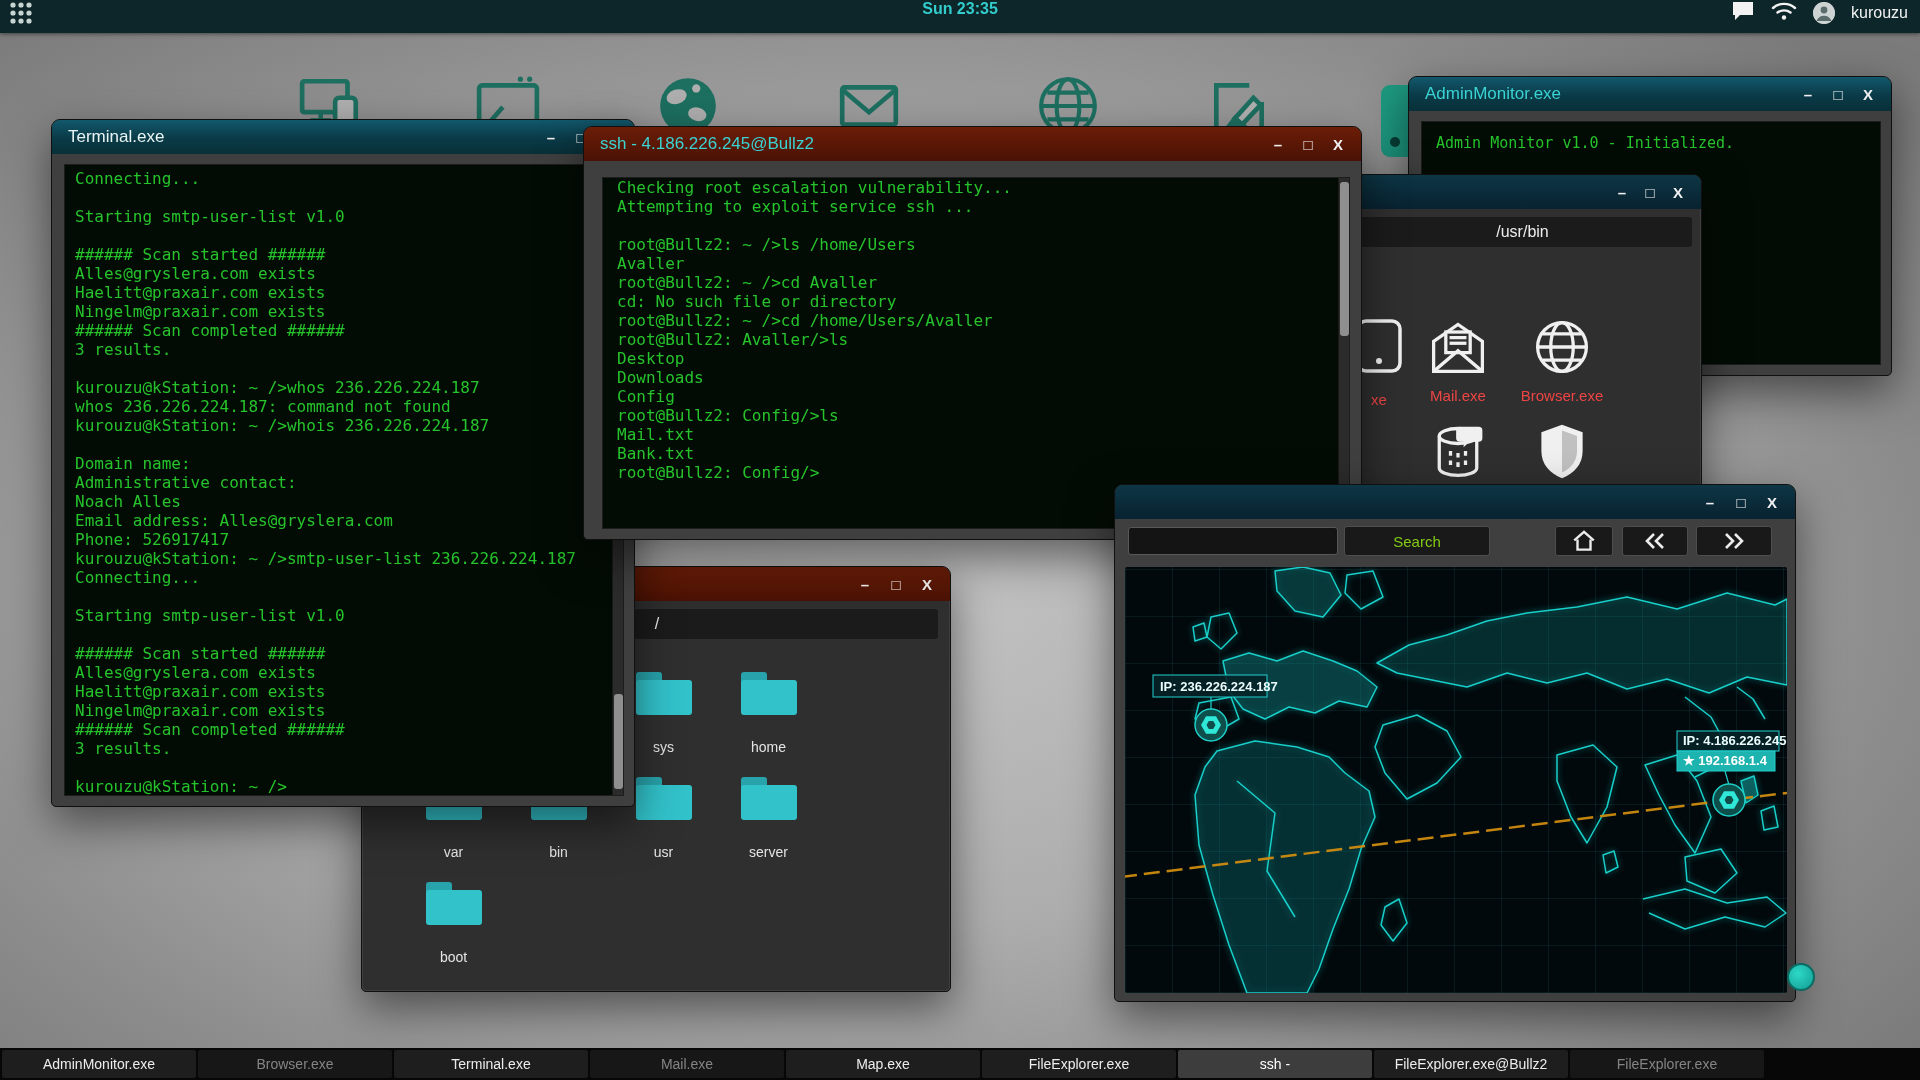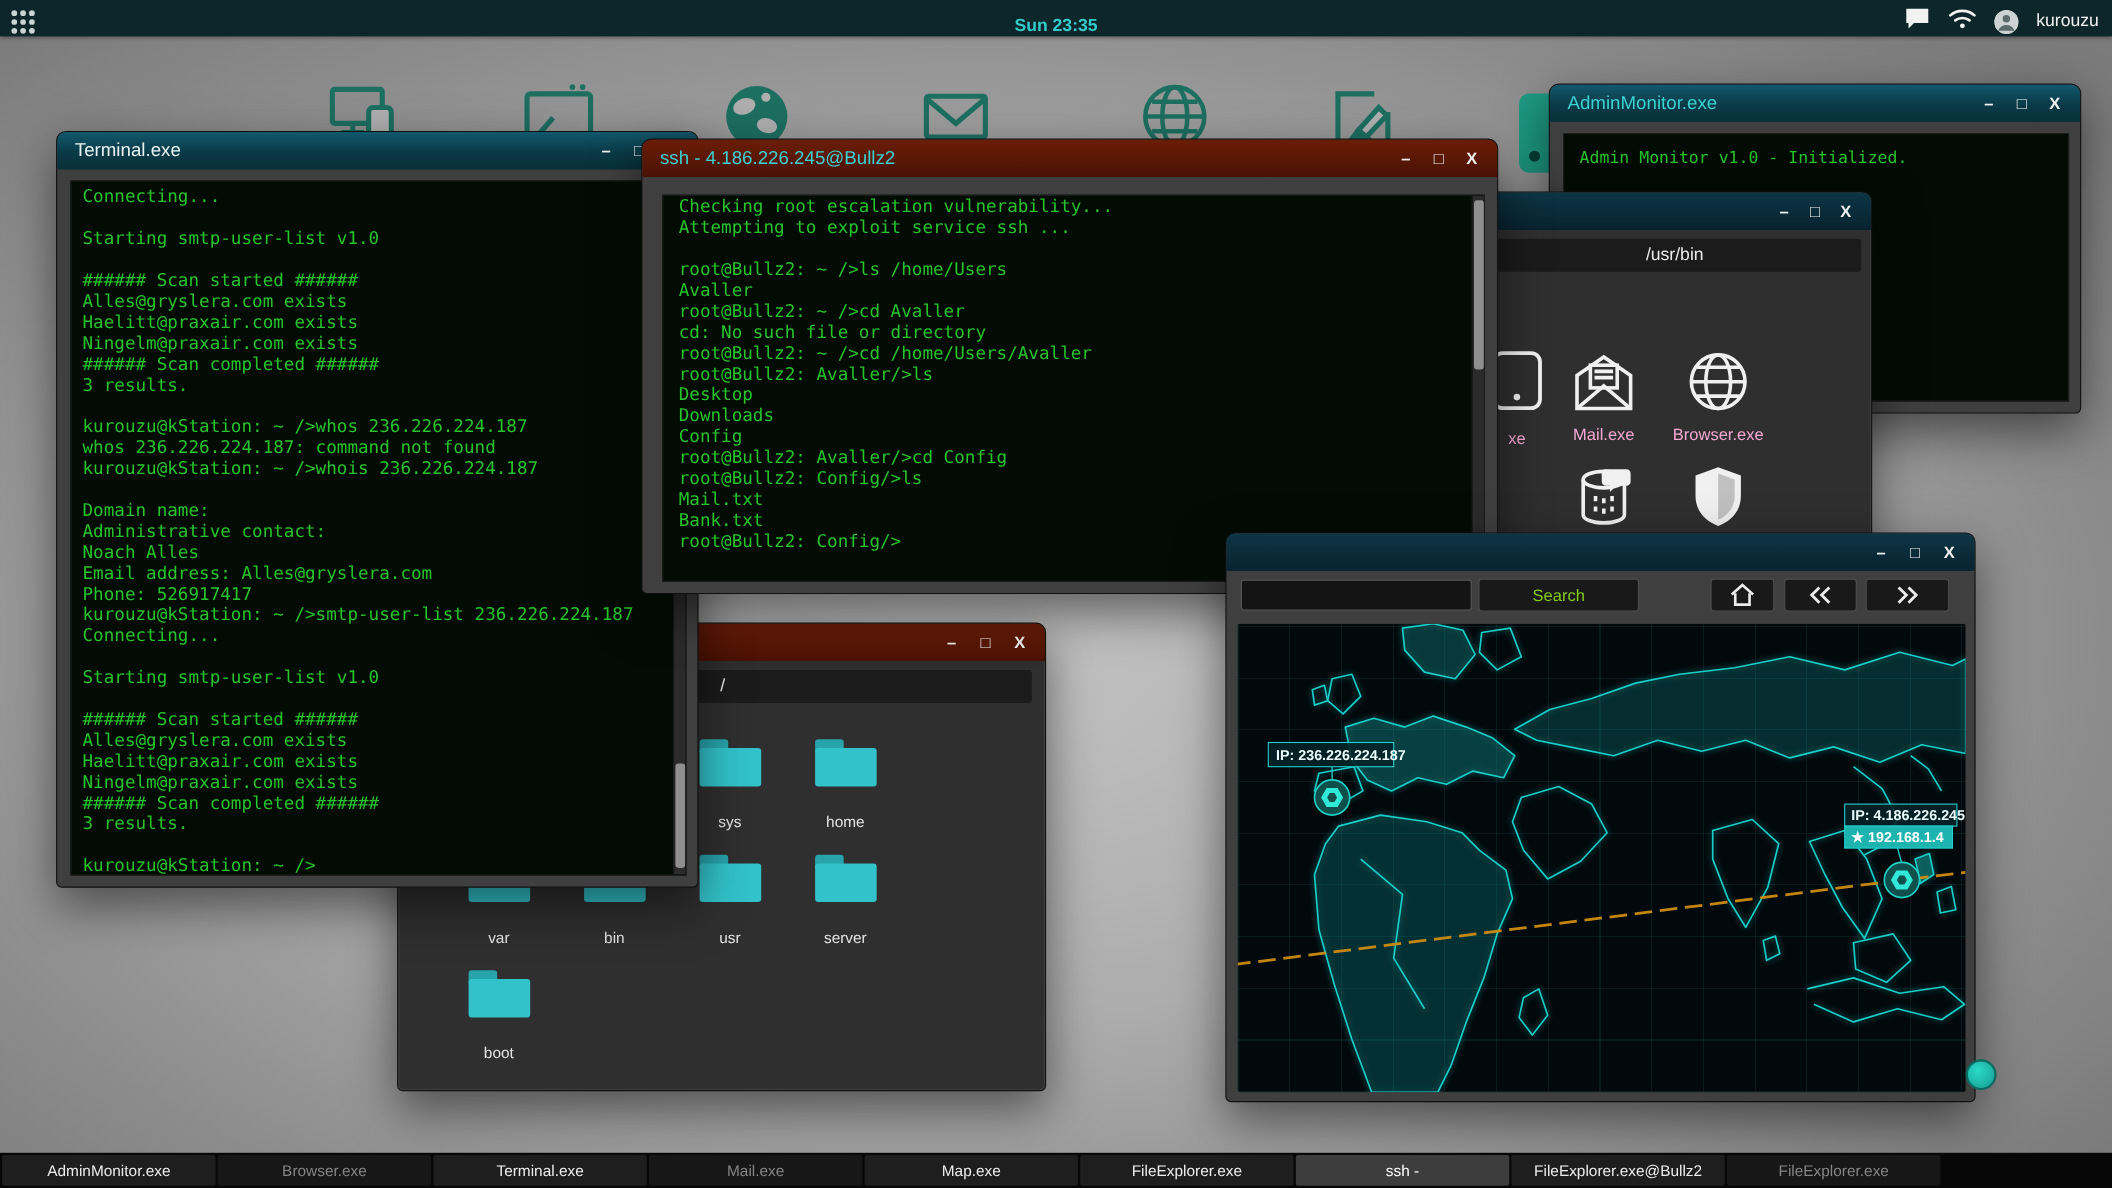--- a/index.html
+++ b/index.html
@@ -3,21 +3,21 @@
 <meta charset="utf-8">
 <style>
 *{box-sizing:border-box;margin:0;padding:0}
 html,body{width:1920px;height:1080px;overflow:hidden}
 body{
   font-family:"Liberation Sans",sans-serif;
   background:radial-gradient(ellipse 1300px 760px at 46% 54%, #c3c3c3 0%, #adadad 45%, #8d8d8d 78%, #7b7b7b 100%);
   position:relative;
 }
 
-.topbar{position:absolute;top:0;left:0;right:0;height:33px;background:#0d2629;display:flex;align-items:flex-end;z-index:100;box-shadow:0 1px 4px rgba(0,0,0,.5)}
+.topbar{position:absolute;top:0;left:0;right:0;height:33px;background:#0d2629;display:flex;align-items:flex-start;z-index:100;box-shadow:0 1px 4px rgba(0,0,0,.5)}
 .topbar-time{position:absolute;left:0;right:0;text-align:center;color:#33cbcb;font-weight:bold;font-size:16px;pointer-events:none}
 .apps-btn{margin-left:8px;display:flex;align-items:center}
 .topbar-right{margin-left:auto;display:flex;align-items:center;gap:16px;padding-right:12px;color:#f2f2f2;font-size:16px}
 .avatar{width:22px;height:22px;border-radius:50%;background:#cdd3d3;display:flex;align-items:center;justify-content:center;overflow:hidden}
 
 .deskicon{position:absolute;top:73px;width:66px;height:66px;z-index:2}
 .apptile{position:absolute;left:1381px;top:85px;width:52px;height:72px;border-radius:9px;background:#1e9a82;z-index:2}
 .apptile .dot{position:absolute;left:9px;top:52px;width:10px;height:10px;border-radius:50%;background:#0a4038}
 
 .win{position:absolute;background:#3f3f3f;border:1px solid #101010;border-radius:9px 9px 5px 5px;box-shadow:0 16px 44px rgba(0,0,0,.5)}
@@ -46,21 +46,21 @@
 #ssh-sb{left:735px}
 
 #win-admin{left:1408px;top:76px;width:484px;height:300px;z-index:10}
 #admin-screen{left:12px;top:44px;width:460px;height:244px}
 #admin-screen .termtext{padding:12px 14px;font-size:15px}
 
 #win-bin{left:1341px;top:174px;width:361px;height:392px;z-index:15}
 #win-bin .body{position:absolute;left:1px;top:34px;right:1px;bottom:1px;background:#2f2f2f;border-radius:0 0 4px 4px}
 #bin-path{left:10px;top:8px;width:339px;height:30px}
 .bincell{position:absolute;width:96px;display:flex;flex-direction:column;align-items:center}
-.bincell .ilabel{margin-top:10px;font-size:15px;color:#f9a8d4;white-space:nowrap}
+.bincell .ilabel{margin-top:10px;font-size:15px;color:#ef4444;white-space:nowrap}
 
 #win-root{left:361px;top:566px;width:590px;height:426px;z-index:25}
 #win-root .body{position:absolute;left:1px;top:34px;right:1px;bottom:1px;background:#2f2f2f;border-radius:0 0 4px 4px}
 #root-path{left:13px;top:8px;width:562px;height:30px}
 .fgrid{position:absolute;left:38px;top:62px;display:grid;grid-template-columns:repeat(4,105px);grid-auto-rows:105px}
 .fcell{position:relative;width:105px;height:105px}
 .fcell svg{position:absolute;left:50%;top:4px;transform:translateX(-50%)}
 .flabel{position:absolute;left:0;right:0;top:76px;text-align:center;font-size:14px;color:#e4e4e4;white-space:nowrap}
 
 #win-map{left:1114px;top:484px;width:682px;height:518px;z-index:50}
@@ -408,21 +408,20 @@
         <div class="tline"></div>
         <div class="tline">root@Bullz2: ~ /&gt;ls /home/Users</div>
         <div class="tline">Avaller</div>
         <div class="tline">root@Bullz2: ~ /&gt;cd Avaller</div>
         <div class="tline">cd: No such file or directory</div>
         <div class="tline">root@Bullz2: ~ /&gt;cd /home/Users/Avaller</div>
         <div class="tline">root@Bullz2: Avaller/&gt;ls</div>
         <div class="tline">Desktop</div>
         <div class="tline">Downloads</div>
         <div class="tline">Config</div>
-        <div class="tline">root@Bullz2: Avaller/&gt;cd Config</div>
         <div class="tline">root@Bullz2: Config/&gt;ls</div>
         <div class="tline">Mail.txt</div>
         <div class="tline">Bank.txt</div>
         <div class="tline">root@Bullz2: Config/&gt;</div>
       </div>
     <div class="sb" id="ssh-sb">
       <div class="sbthumb" style="top:1%;height:44%"></div>
     </div>
   </div>
 </div>

